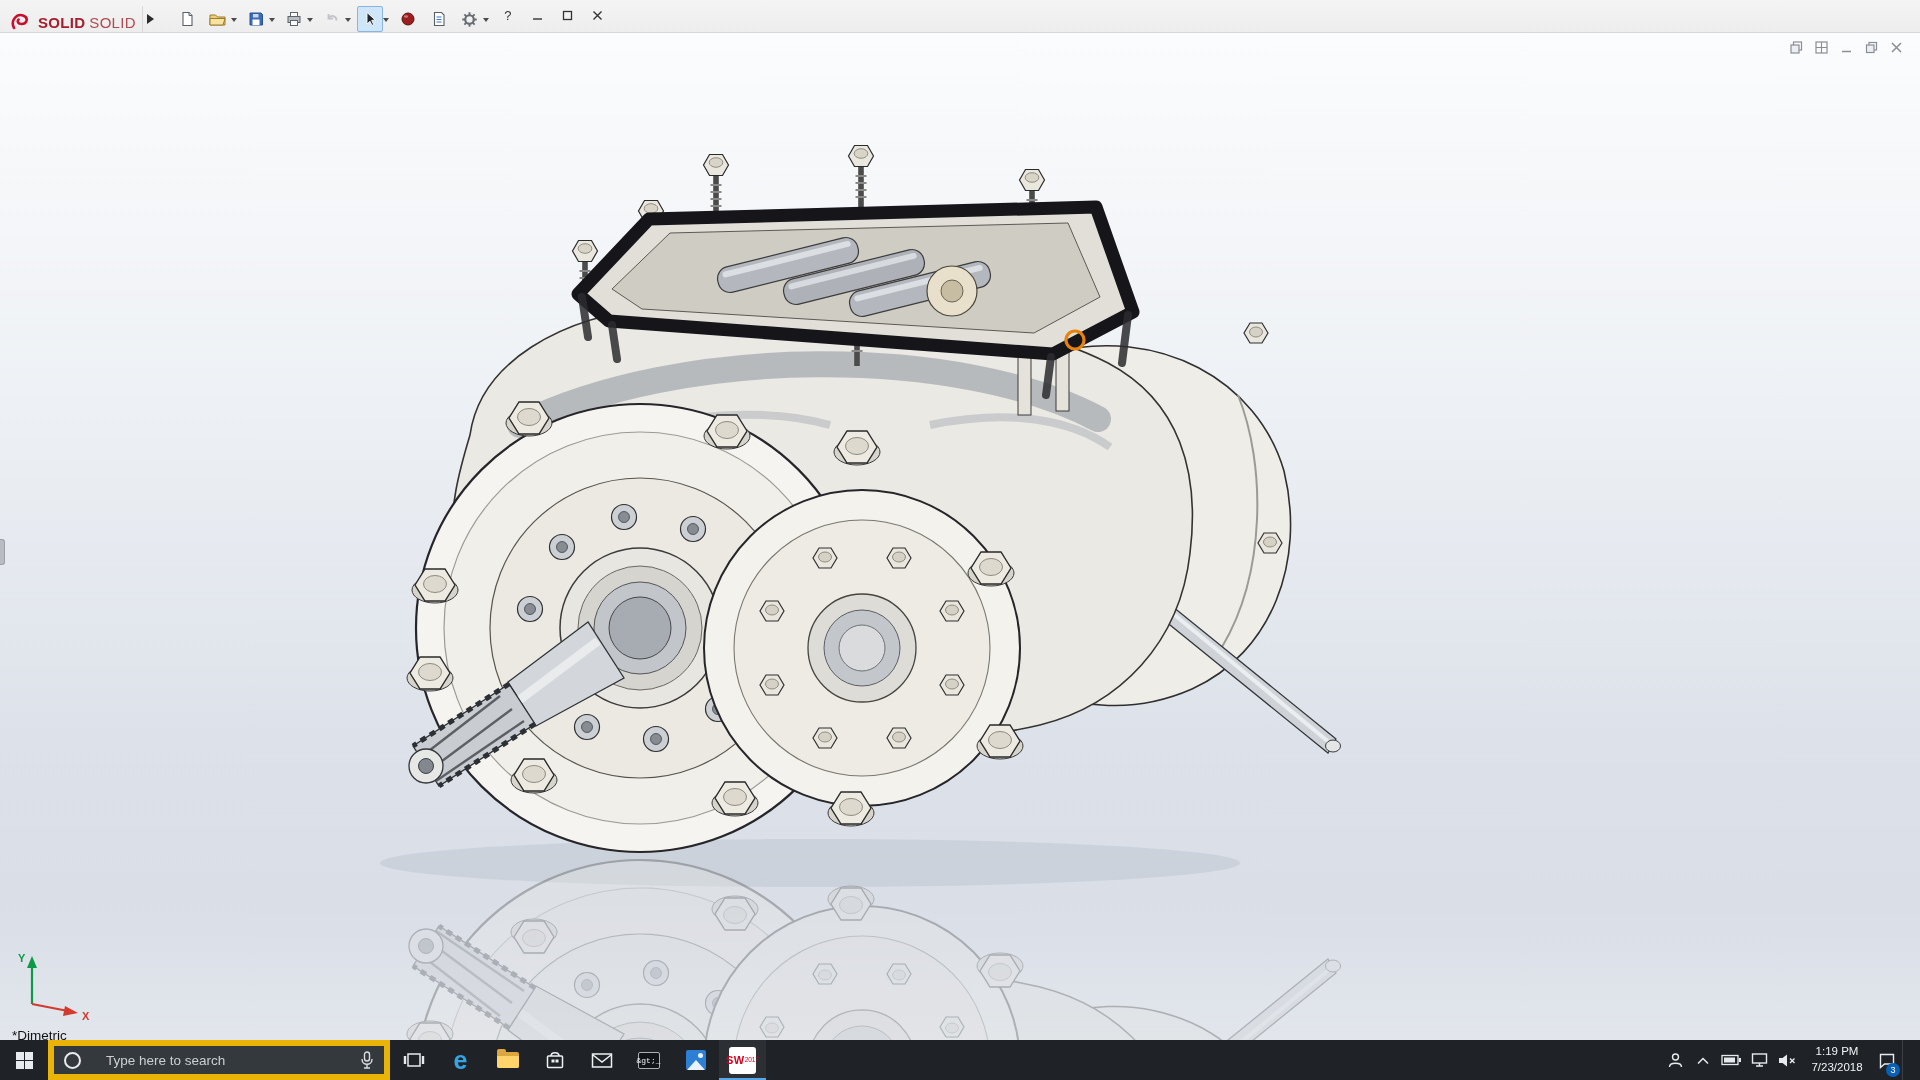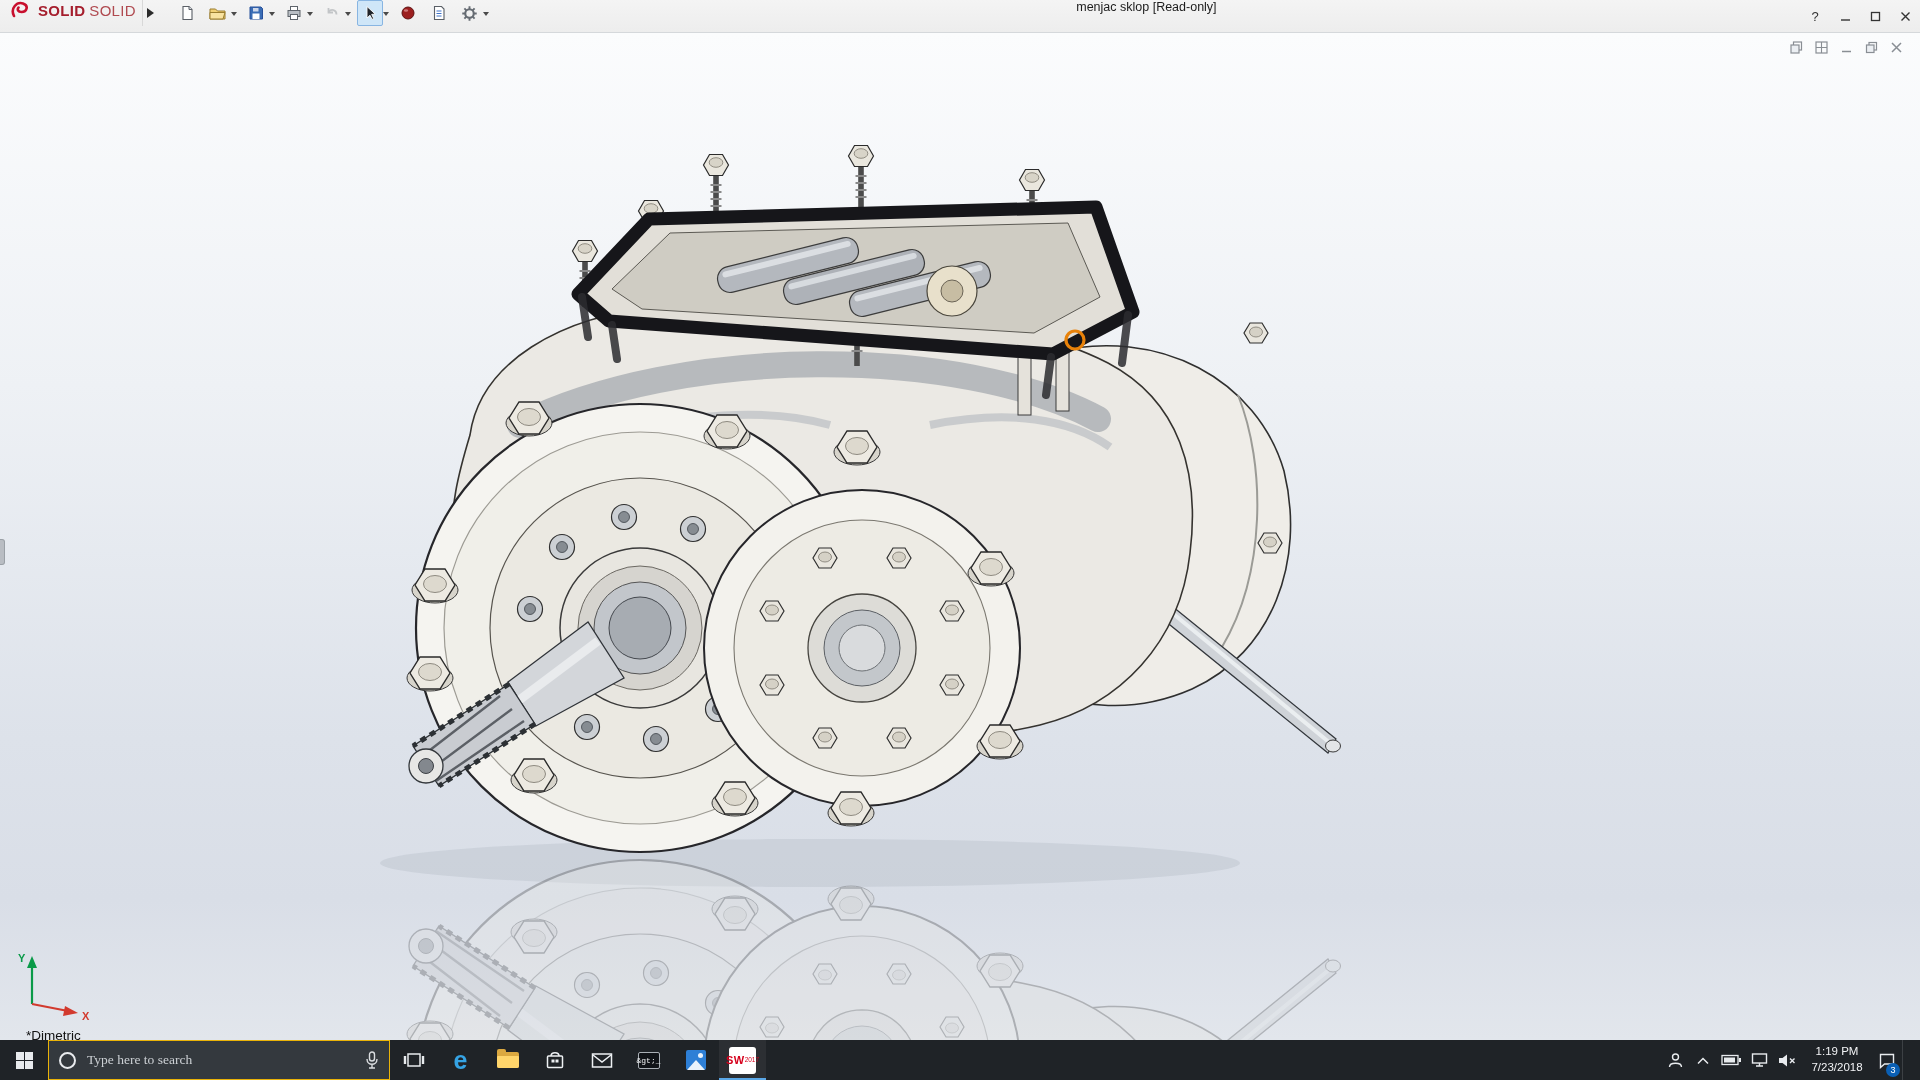--- a/index.html
+++ b/index.html
@@ -2,21 +2,21 @@
 <html><head>
 <meta charset="utf-8">
 <style>
   * { margin:0; padding:0; box-sizing:border-box; }
   html,body { width:1920px; height:1080px; overflow:hidden; font-family:"Liberation Sans", sans-serif; background:#e9edf2; }
   button { background:none; border:none; cursor:default; font-family:inherit; }
 
   
   .titlebar { position:absolute; top:0; left:0; width:1920px; height:33px;
     background:linear-gradient(#f4f4f4,#ededed); border-bottom:1px solid #d5d8db;
-    display:flex; align-items:flex-start; z-index:30; }
+    display:flex; align-items:flex-end; z-index:30; }
   .logo { display:flex; align-items:center; gap:4px; padding:0 6px 0 10px; }
   .logo .lb { font-weight:700; font-size:15px; color:#a51e2d; letter-spacing:.3px; }
   .logo .ll { font-weight:400; font-size:15px; color:#b04a50; letter-spacing:.3px; }
   .flyout { width:18px; height:26px; display:flex; align-items:center; justify-content:center; border-left:1px solid #d8d8d8; }
   .flyout .tri { width:0; height:0; border:5px solid transparent; border-left:7px solid #2b2b2b; margin-left:4px; }
   .toolbar { display:flex; align-items:center; margin-left:14px; gap:2px; }
   .tgroup { display:flex; align-items:center; margin-right:3px; }
   .tbtn { width:26px; height:26px; display:flex; align-items:center; justify-content:center; border-radius:2px; }
   .tbtn.active { background:#cfe6f8; border:1px solid #88b5e2; }
   .tbtn.disabled { opacity:.45; }
@@ -25,29 +25,29 @@
   .winctl { display:flex; align-items:center; height:33px; }
   .wbtn { width:30px; height:33px; display:flex; align-items:center; justify-content:center; color:#333; font-size:13px; }
   .wbtn svg { display:block; }
 
   
   .viewport { position:absolute; top:33px; left:0; width:1920px; height:1007px;
     background:linear-gradient(180deg,#fbfcfd 0%, #eef1f5 35%, #dde2ea 70%, #d9dee7 86%, #e2e6ec 100%); overflow:hidden; }
   .scene { position:absolute; top:0; left:0; }
   .doc-controls { position:absolute; top:7px; right:16px; display:flex; gap:10px; z-index:5; }
   .doc-controls button { width:15px; height:15px; display:flex; align-items:center; justify-content:center; opacity:.75; }
-  .view-label { position:absolute; left:26px; bottom:-3px; font-size:13.5px; color:#111; }
+  .view-label { position:absolute; left:12px; bottom:-3px; font-size:13.5px; color:#111; }
   .triad { position:absolute; left:14px; bottom:14px; }
   .triad text { font-size:11px; font-weight:bold; }
   .splitter { position:absolute; left:0; top:506px; width:5px; height:26px; background:#b9bdc3; border:1px solid #9aa0a6; border-left:none; border-radius:0 3px 3px 0; }
 
   
   .taskbar { position:absolute; bottom:0; left:0; width:1920px; height:40px; background:#1f2327; display:flex; align-items:stretch; z-index:40; }
   .tb-start { width:48px; display:flex; align-items:center; justify-content:center; }
-  .tb-search { width:342px; background:#34393e; border:1px solid #eab308; display:flex; align-items:center; padding:0 10px; gap:11px;font-family:Liberation Serif, serif; }
+  .tb-search { width:342px; background:#34393e; border:6px solid #eab308; display:flex; align-items:center; padding:0 10px; gap:25px; }
   .tb-search .circ { width:17px; height:17px; border:2px solid #e9ebee; border-radius:50%; flex:none; }
   .tb-search input { flex:1; background:transparent; border:none; outline:none; color:#e8eaec; font-size:13.5px; font-family:inherit; }
   .tb-search input::placeholder { color:#ccd0d4; opacity:1; }
   .tb-app { width:47px; display:flex; align-items:center; justify-content:center; position:relative; }
   .tb-app.active { background:rgba(255,255,255,.06); box-shadow:inset 0 -2px 0 #5aa7e6; }
   .edge-e { font-size:25px; font-weight:700; color:#35a3e4; font-style:normal; line-height:1; }
   .folder { position:relative; width:22px; height:16px; }
   .folder .back { position:absolute; inset:0; background:#dba840; border-radius:2px; }
   .folder .tab { position:absolute; left:0; top:-3px; width:9px; height:5px; background:#dba840; border-radius:2px 2px 0 0; }
   .folder .front { position:absolute; left:0; bottom:0; width:22px; height:12px; background:#ffd56b; border-radius:1px 1px 2px 2px; }
@@ -154,21 +154,20 @@
       <button class="tbtn">
         <svg width="17" height="17" viewBox="0 0 16 16">
           <circle cx="8" cy="8" r="4" fill="none" stroke="#666c73" stroke-width="2"></circle>
           <path d="M8 1.2 V3.8 M8 12.2 V14.8 M1.2 8 H3.8 M12.2 8 H14.8 M3.2 3.2 L5 5 M11 11 L12.8 12.8 M12.8 3.2 L11 5 M5 11 L3.2 12.8" stroke="#666c73" stroke-width="1.8"></path>
         </svg>
       </button>
         <span class="caret"></span>
     </div>
   </div>
 
-  <div class="tb-title">menjac sklop [Read-only]</div>
 
   <div class="winctl">
     <button class="wbtn">?</button>
     <button class="wbtn">
       <svg width="11" height="11" viewBox="0 0 11 11">
           <path d="M1 9 H10" stroke="#333" stroke-width="1.4"></path>
         </svg>
     </button>
     <button class="wbtn">
       <svg width="11" height="11" viewBox="0 0 11 11">

